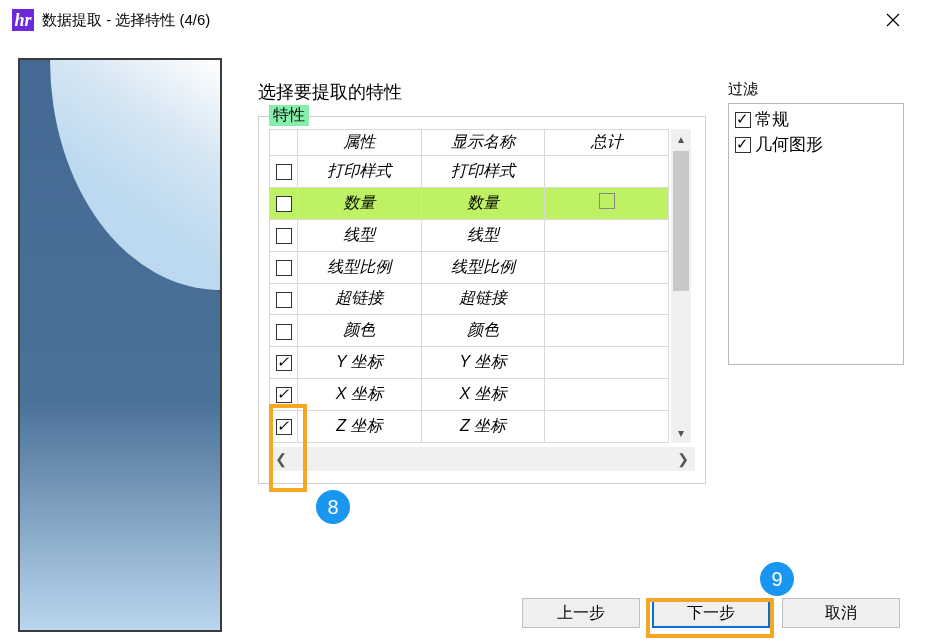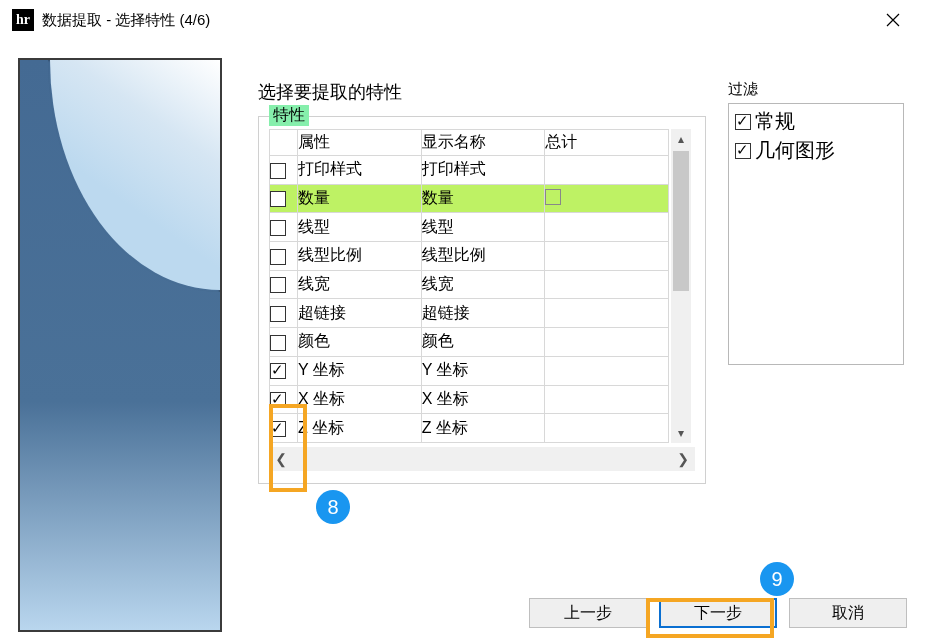--- a/index.html
+++ b/index.html
@@ -13,26 +13,27 @@
       position: relative;
     }
     .titlebar {
       display: flex;
       align-items: center;
       padding: 6px 12px 2px 12px;
       height: 36px;
     }
     .app-icon {
       width: 22px; height: 22px;
-      background: #000000;
+      background: #6d28d9;
       display: flex; align-items: center; justify-content: center;
       color: #fff;
+      font-style: italic;
       font-weight: bold;
       font-family: serif;
-      font-size: 14px;
+      font-size: 18px;
       margin-right: 8px;
     }
     .title-text { font-size: 15px; }
     .close-btn {
       margin-left: auto;
       width: 40px; height: 28px;
       display: flex; align-items: center; justify-content: center;
       cursor: pointer;
     }
     .close-btn svg { width: 14px; height: 14px; }
@@ -89,25 +90,26 @@
       top: 12px; left: 10px; right: 10px; bottom: 40px;
       display:flex;
     }
     table {
       border-collapse: collapse;
       width: 400px;
       table-layout: fixed;
     }
     th, td {
       border: 1px solid #d8d8d8;
-      text-align: left;
+      text-align: center;
       padding: 2px 0;
       font-weight: normal;
       font-size: 16px;
       height: 26px;
+      font-style: italic;
     }
     th { font-size: 16px; }
     .chk-col { width: 28px; }
     .chk {
       width: 16px; height: 16px;
       border: 1px solid #333;
       display:inline-block;
       vertical-align: middle;
       background:#fff;
       position:relative;
@@ -172,27 +174,27 @@
       left: 470px; top: 0;
       width: 176px; height: 300px;
     }
     .filter-label { font-size: 15px; margin-bottom:4px; }
     .filter-list {
       border:1px solid #b8b8b8;
       height: 262px;
       padding:4px 6px;
     }
     .filter-item {
-      display:flex; align-items:center; gap:4px; font-size:20px;
+      display:flex; align-items:center; gap:4px; font-size:17px;
       margin-bottom:2px;
     }
 
     .footer {
       position:absolute;
-      bottom: 14px; right: 18px;
+      bottom: 14px; right: 25px;
       display:flex; gap:12px;
     }
     .btn {
       width: 118px; height: 30px;
       background:#efefef;
       border:1px solid #bfbfbf;
       display:flex;align-items:center;justify-content:center;
       font-size:16px;
       cursor:pointer;
     }
@@ -249,26 +251,20 @@
               <tr>
                 <td class="chk-col"><span class="chk"></span></td>
                 <td>线型</td>
                 <td>线型</td>
                 <td></td>
               </tr>
               <tr>
                 <td class="chk-col"><span class="chk"></span></td>
                 <td>线型比例</td>
                 <td>线型比例</td>
-                <td></td>
-              </tr>
-              <tr>
-                <td class="chk-col"><span class="chk"></span></td>
-                <td>线宽</td>
-                <td>线宽</td>
                 <td></td>
               </tr>
               <tr>
                 <td class="chk-col"><span class="chk"></span></td>
                 <td>超链接</td>
                 <td>超链接</td>
                 <td></td>
               </tr>
               <tr>
                 <td class="chk-col"><span class="chk"></span></td>

